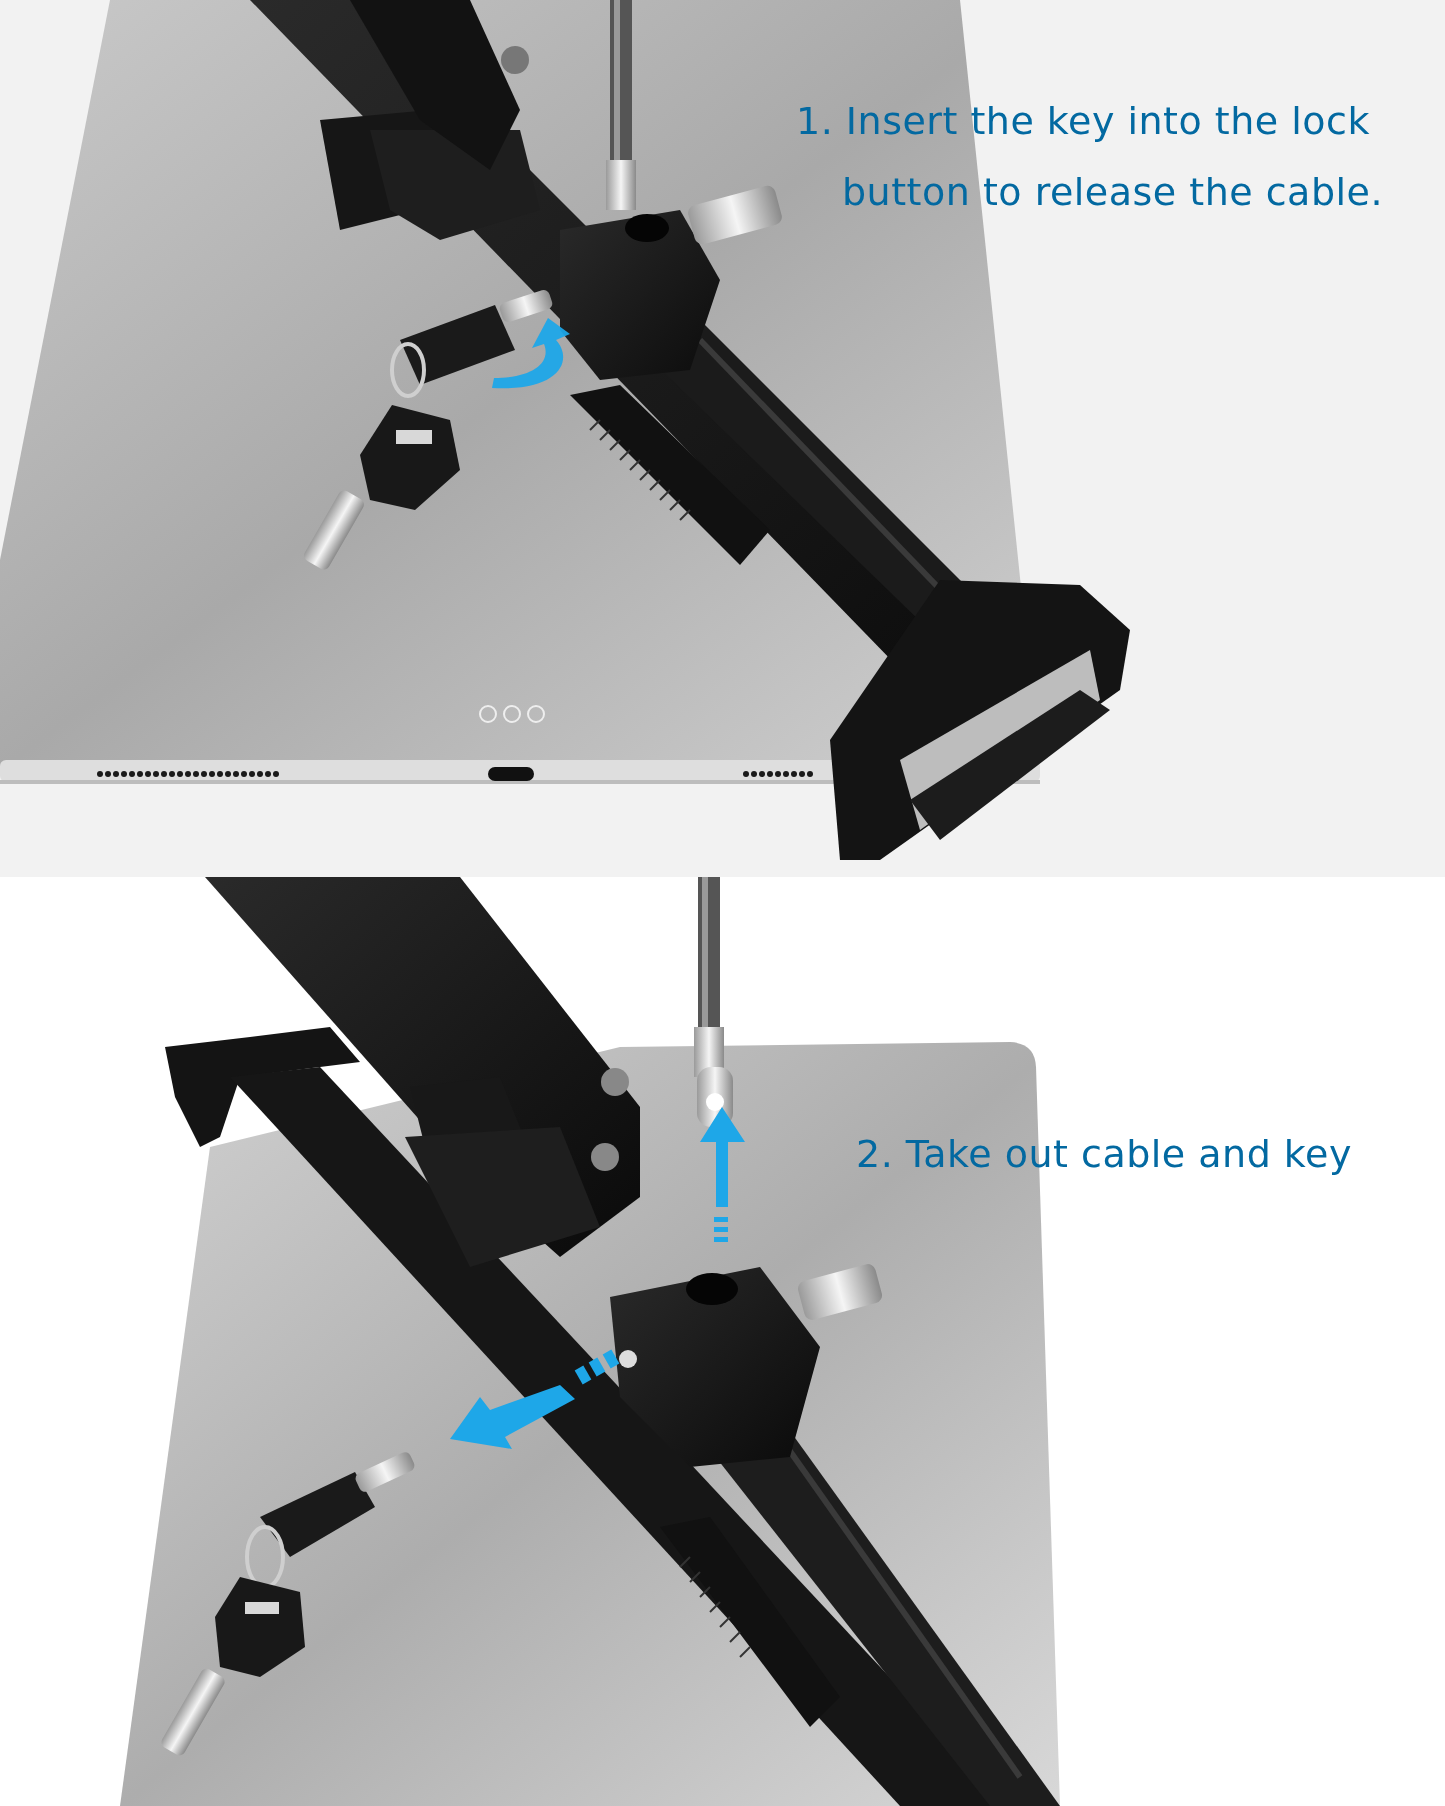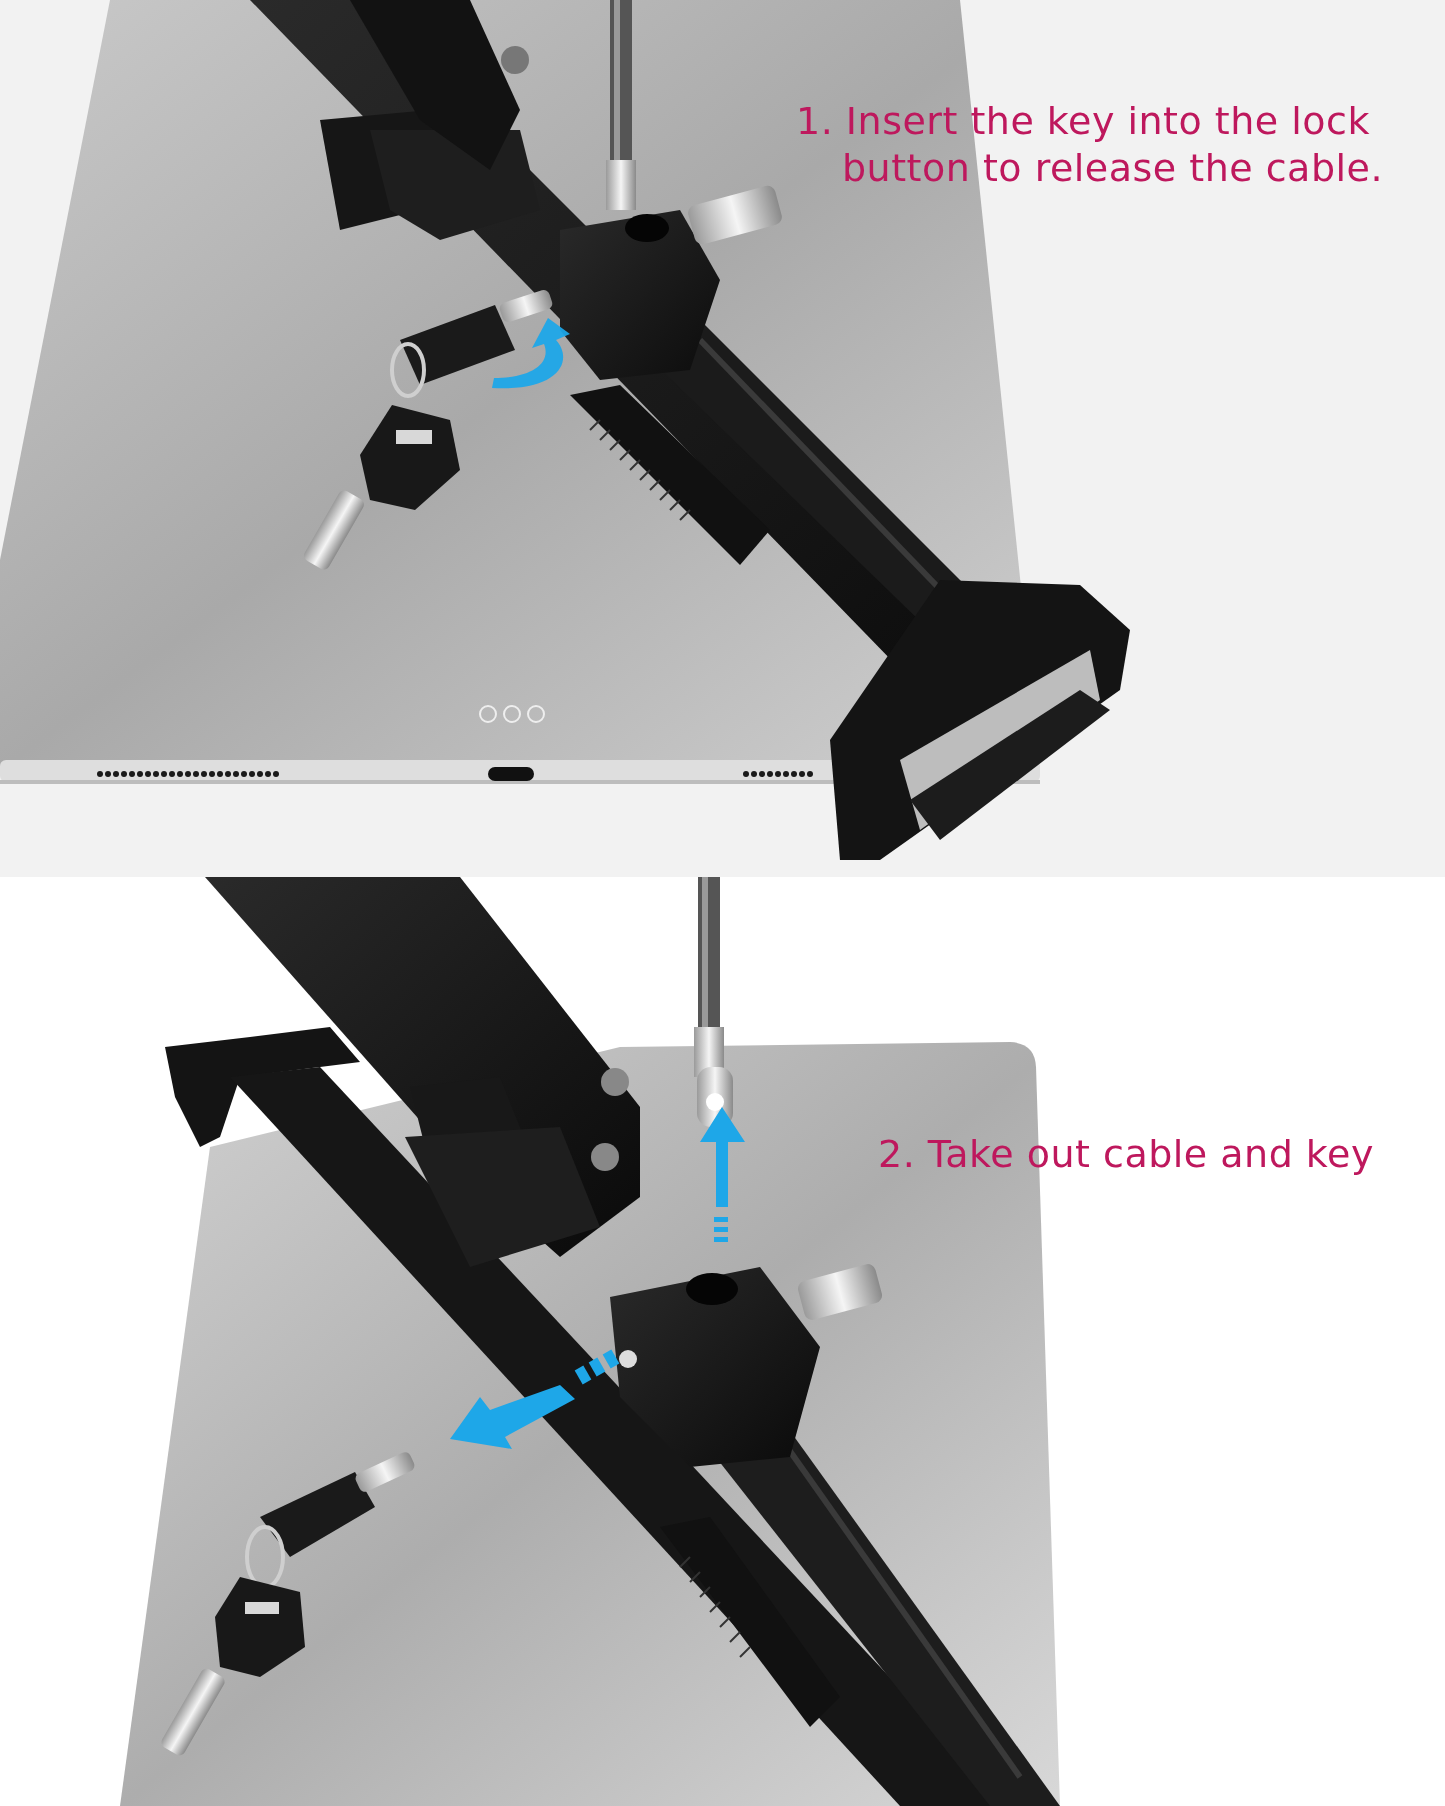--- a/index.html
+++ b/index.html
@@ -1,23 +1,23 @@
 <!DOCTYPE html>
 <html><head>
 <meta charset="utf-8">
 <style>
   html, body { margin: 0; padding: 0; }
   body { width: 1445px; height: 1806px; position: relative; overflow: hidden; background: #ffffff; font-family: "DejaVu Sans", sans-serif; }
   .panel { position: absolute; left: 0; width: 1445px; overflow: hidden; }
   .panel-1 { top: 0; height: 877px; background: #f2f2f2; }
   .panel-2 { top: 877px; height: 929px; background: #ffffff; }
   .panel svg.scene { position: absolute; left: 0; top: 0; }
-  .caption { position: absolute; color: #be185d; font-family: "DejaVu Sans", sans-serif; font-size: 38px; line-height: 47px; letter-spacing: 0.5px; white-space: nowrap; }
+  .caption { position: absolute; color: #0369a1; font-family: "DejaVu Sans", sans-serif; font-size: 38px; line-height: 47px; letter-spacing: 0.5px; white-space: nowrap; }
   .caption .num { display: inline-block; }
-  .caption .line2 { display: block; }
+  .caption .line2 { display: block; margin-top: 24px; }
   .caption-1 { left: 796px; top: 98px; }
   .caption-1 .line2 { padding-left: 46px; }
 </style>
 </head>
 <body>
 
 <section class="panel panel-1">
   <svg class="scene" width="1445" height="877" viewBox="0 0 1445 877">
     <defs>
       <linearGradient id="tab1" x1="0" y1="0" x2="1" y2="1">
@@ -228,17 +228,17 @@
 
     <g>
       <path d="M260 640 L355 595 L375 630 L290 680 Z" fill="#1a1a1a"></path>
       <rect x="355" y="585" width="60" height="20" rx="6" fill="url(#steel2)" transform="rotate(-25 385 595)"></rect>
       <ellipse cx="265" cy="680" rx="18" ry="30" fill="none" stroke="#cfcfcf" stroke-width="4"></ellipse>
       <path d="M240 700 L300 715 L305 770 L260 800 L220 790 L215 740 Z" fill="#181818"></path>
       <rect x="245" y="725" width="34" height="12" fill="#d8d8d8"></rect>
       <rect x="180" y="790" width="26" height="90" rx="6" fill="url(#steel2)" transform="rotate(30 193 835)"></rect>
     </g>
   </svg>
-  <div class="caption" style="left:878px; top:254px;">
+  <div class="caption" style="left:856px; top:254px;">
     <span class="num">2.</span>
     <span>Take out cable and key</span>
   </div>
 </section>
 
 </body></html>

